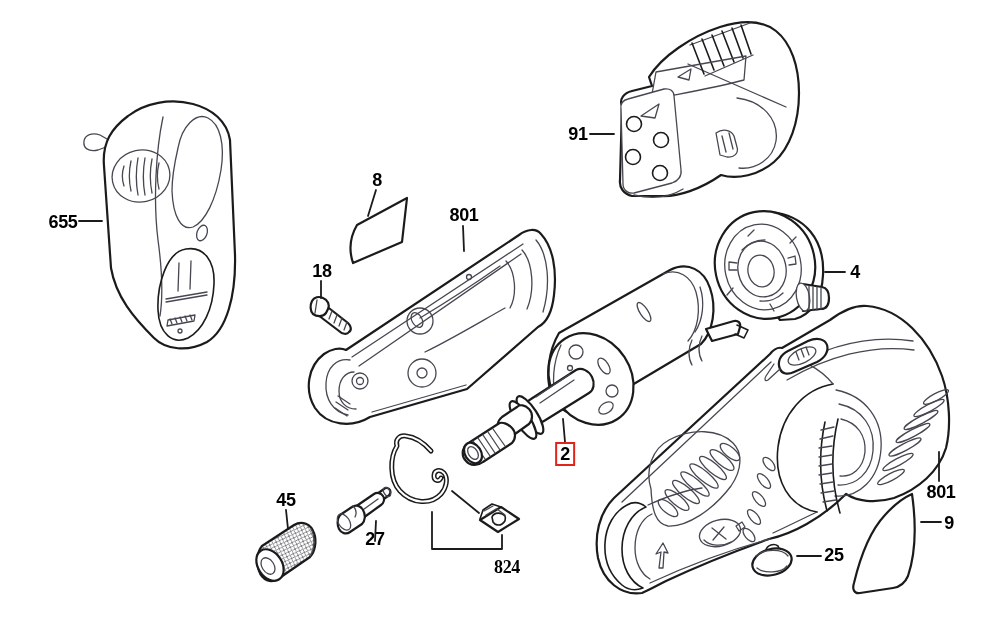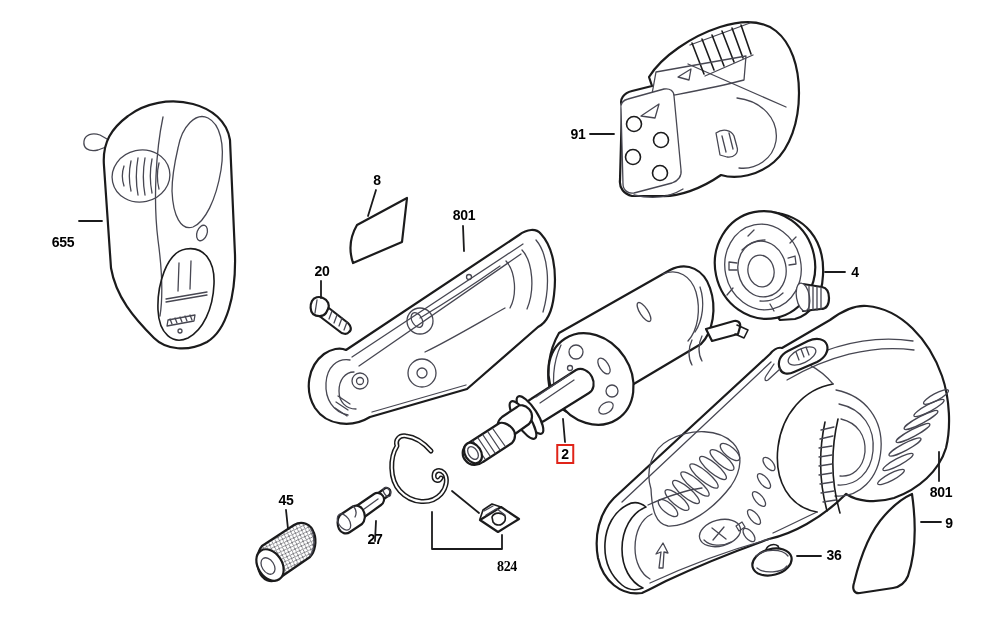--- a/index.html
+++ b/index.html
@@ -10,21 +10,21 @@
   
   .f  {fill:#fff;stroke:var(--line);stroke-width:2.2;stroke-linecap:round;stroke-linejoin:round;}
   .s2 {fill:none;stroke:var(--line);stroke-width:2.2;stroke-linecap:round;stroke-linejoin:round;}
   .s16{fill:none;stroke:var(--line);stroke-width:1.6;stroke-linecap:round;stroke-linejoin:round;}
   .d  {fill:none;stroke:var(--detail);stroke-width:1.3;stroke-linecap:round;stroke-linejoin:round;}
   .df {fill:#fff;stroke:var(--detail);stroke-width:1.3;stroke-linejoin:round;}
   .ld {fill:none;stroke:var(--line);stroke-width:1.8;stroke-linecap:round;stroke-linejoin:round;}
   .ringbk{fill:none;stroke:var(--line);stroke-width:5;stroke-linecap:round;stroke-linejoin:round;}
   .ringwt{fill:none;stroke:#fff;stroke-width:2;stroke-linecap:round;stroke-linejoin:round;}
   .callout{position:absolute;transform:translate(-50%,-50%);
-           font-weight:700;font-size:14px;line-height:1;color:#000;
+           font-weight:700;font-size:18px;line-height:1;color:#000;
            letter-spacing:-0.3px;white-space:nowrap;text-align:center;}
   .callout.selected{border:2px solid var(--highlight);padding:1px 3px;background:#fff;}
 </style>
 </head>
 <body>
 
 <div class="stage">
 
 <svg width="1000" height="634" viewBox="0 0 1000 634">
   <defs>
@@ -248,27 +248,27 @@
     <path class="ld" d="M939,452 L939,481"></path>
     <path class="ld" d="M921,522 L941,522"></path>
     <path class="ld" d="M797,556 L821,556"></path>
     <path class="ld" d="M286,510 L288,529"></path>
     <path class="ld" d="M375,541 L376,521"></path>
     <path class="ld" d="M432,512 L432,549 L502,549 L502,535"></path>
     <path class="ld" d="M452,491 L479,513"></path>
   </g>
 </svg>
 
-<div class="callout" style="left:63px;top:222px;margin-top:20px;">655</div>
+<div class="callout" style="left:63px;top:222px;">655</div>
 <div class="callout" style="left:578px;top:134px;">91</div>
 <div class="callout" style="left:377px;top:180px;">8</div>
 <div class="callout" style="left:464px;top:215px;">801</div>
-<div class="callout" style="left:322px;top:271px;">20</div>
+<div class="callout" style="left:322px;top:271px;">18</div>
 <div class="callout selected" style="left:565px;top:454px;">2</div>
 <div class="callout" style="left:855px;top:272px;">4</div>
 <div class="callout" style="left:941px;top:492px;">801</div>
 <div class="callout" style="left:949px;top:523px;">9</div>
-<div class="callout" style="left:834px;top:555px;">36</div>
+<div class="callout" style="left:834px;top:555px;">25</div>
 <div class="callout" style="left:286px;top:500px;">45</div>
 <div class="callout" style="left:375px;top:539px;">27</div>
 <div class="callout" style="left:507px;top:567px;font-family:Liberation Serif, serif;">824</div>
 
 </div>
 
 </body></html>

